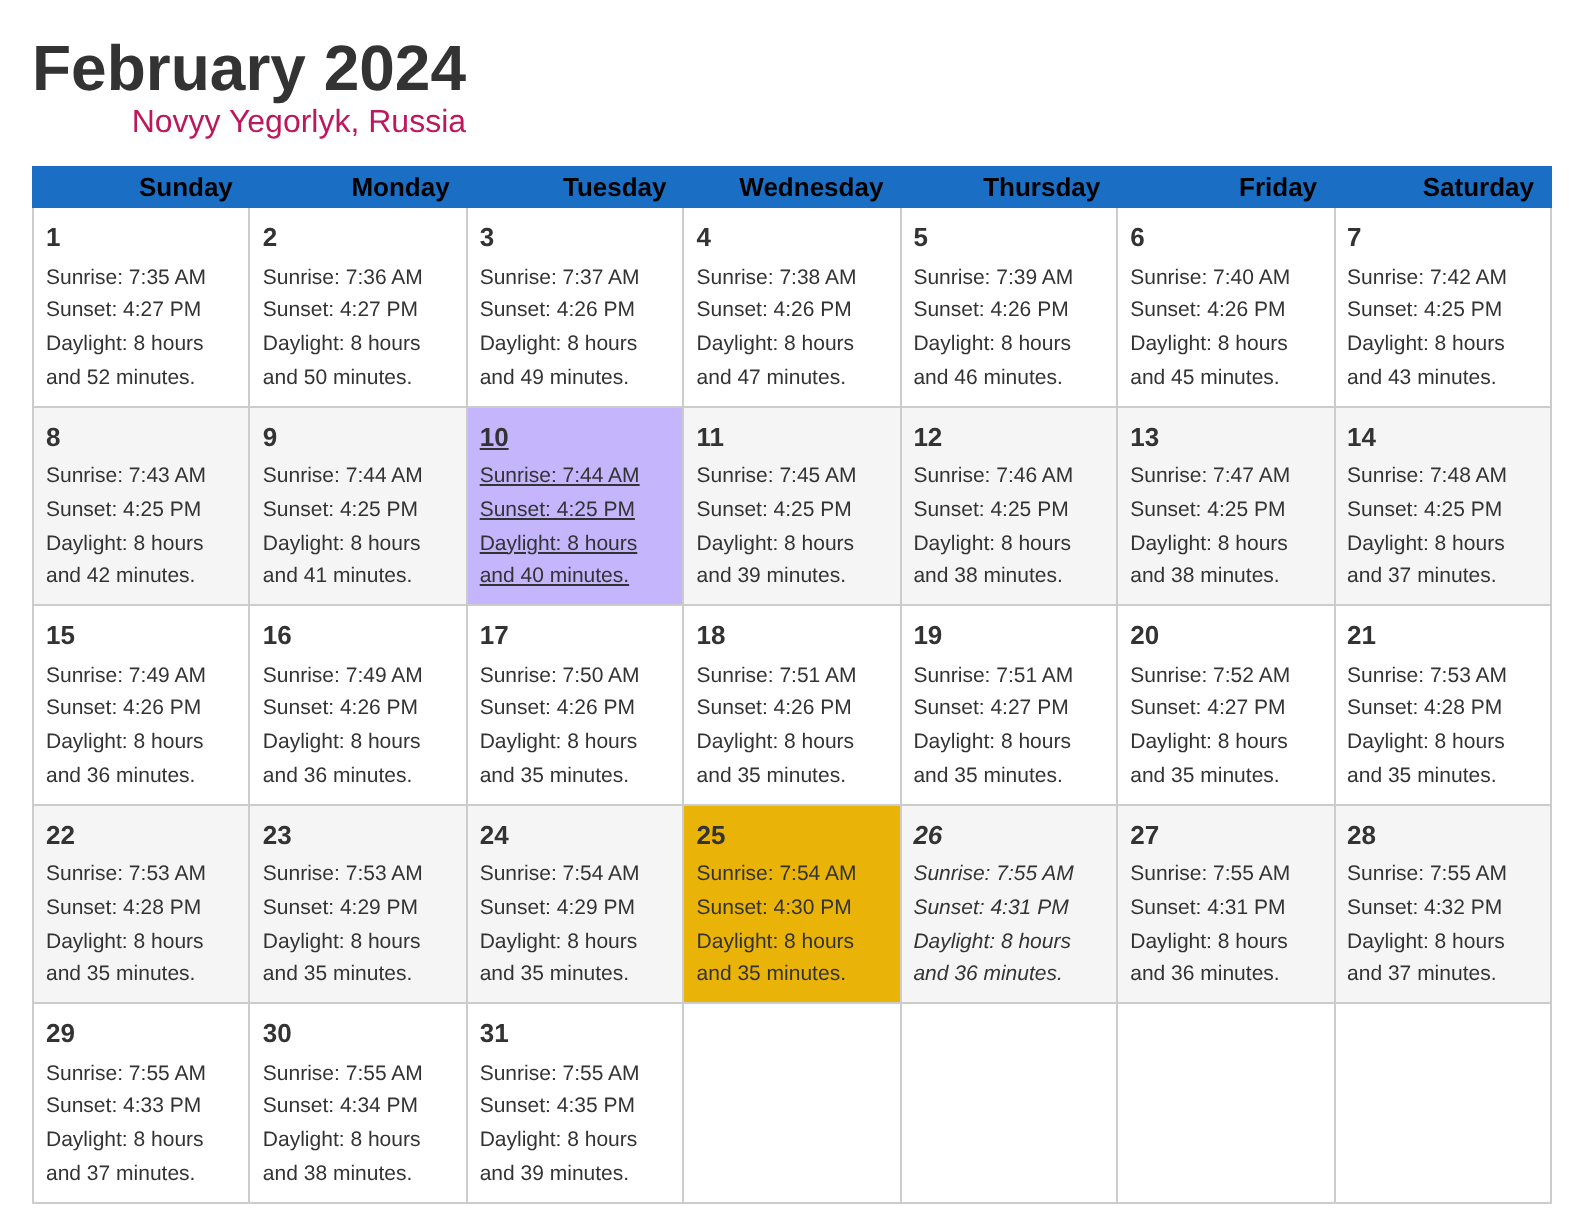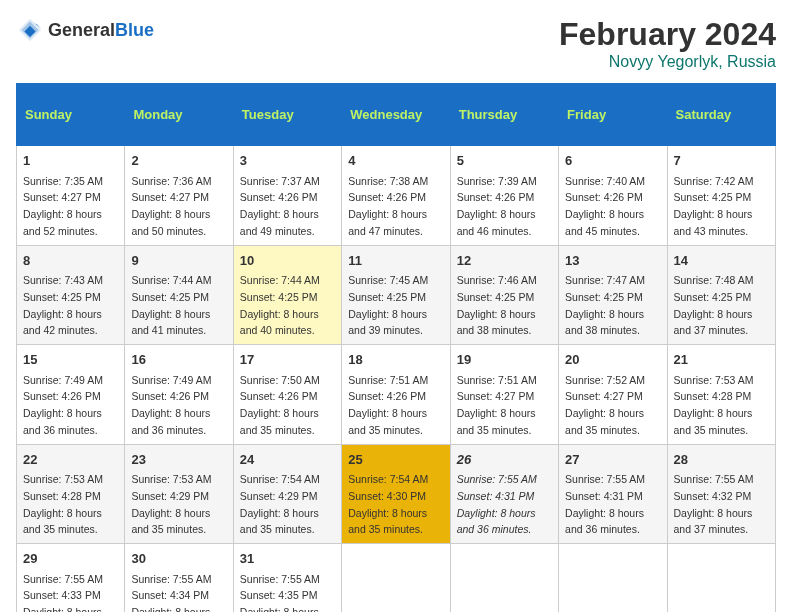--- a/index.html
+++ b/index.html
@@ -38,32 +38,32 @@
     .title-area {
       text-align: right;
     }
     .month-title {
       font-size: 32px;
       font-weight: bold;
       color: #333;
     }
     .location-title {
       font-size: 16px;
-      color: #0f766e;
+      color: #be185d;
     }
     .calendar {
       width: 100%;
       border-collapse: collapse;
       font-size: 11px;
     }
     .calendar th {
       background-color: #1a6fc4;
-      color: #bef264;
-      text-align: left;
-      padding: 23px 8px;
+      color: #000000;
+      text-align: right;
+      padding: 2px 8px;
       font-size: 13px;
       font-weight: bold;
       border: 1px solid #1a6fc4;
     }
     .calendar td {
       border: 1px solid #ccc;
       vertical-align: top;
       padding: 5px 6px;
       width: calc(100% / 7);
       background: #fff;
@@ -84,31 +84,20 @@
       color: #333;
     }
     .empty-cell {
       background: #fff !important;
     }
   </style>
 </head>
 <body>
 
 <div class="header-area">
-  <div class="logo">
-    <svg class="logo-icon" viewBox="0 0 40 40" xmlns="http://www.w3.org/2000/svg">
-      <polygon points="20,4 36,20 20,36 4,20" fill="#1a6fc4" opacity="0.15"></polygon>
-      <polygon points="20,8 32,20 20,32 8,20" fill="#1a6fc4" opacity="0.3"></polygon>
-      <polygon points="20,14 28,22 20,30 12,22" fill="#1a6fc4"></polygon>
-      <polygon points="26,10 36,18 30,12" fill="#1a6fc4"></polygon>
-    </svg>
-    <div>
-      <span class="logo-text-general">General</span><span class="logo-text-blue">Blue</span>
-    </div>
-  </div>
   <div class="title-area">
     <div class="month-title">February 2024</div>
     <div class="location-title">Novyy Yegorlyk, Russia</div>
   </div>
 </div>
 
 <table class="calendar">
   <thead>
     <tr>
       <th>Sunday</th>
@@ -153,21 +142,21 @@
       </tr>
       <tr>
         <td style="background: rgb(245, 245, 245);">
         <span class="day-number">8</span>
         <span class="day-info">Sunrise: 7:43 AM<br>Sunset: 4:25 PM<br>Daylight: 8 hours and 42 minutes.</span>
       </td>
         <td style="background: rgb(245, 245, 245);">
         <span class="day-number">9</span>
         <span class="day-info">Sunrise: 7:44 AM<br>Sunset: 4:25 PM<br>Daylight: 8 hours and 41 minutes.</span>
       </td>
-        <td style="background: #fef9c3;">
+        <td style="background: #c4b5fd; text-decoration: underline;">
         <span class="day-number">10</span>
         <span class="day-info">Sunrise: 7:44 AM<br>Sunset: 4:25 PM<br>Daylight: 8 hours and 40 minutes.</span>
       </td>
         <td style="background: rgb(245, 245, 245);">
         <span class="day-number">11</span>
         <span class="day-info">Sunrise: 7:45 AM<br>Sunset: 4:25 PM<br>Daylight: 8 hours and 39 minutes.</span>
       </td>
         <td style="background: rgb(245, 245, 245);">
         <span class="day-number">12</span>
         <span class="day-info">Sunrise: 7:46 AM<br>Sunset: 4:25 PM<br>Daylight: 8 hours and 38 minutes.</span>

